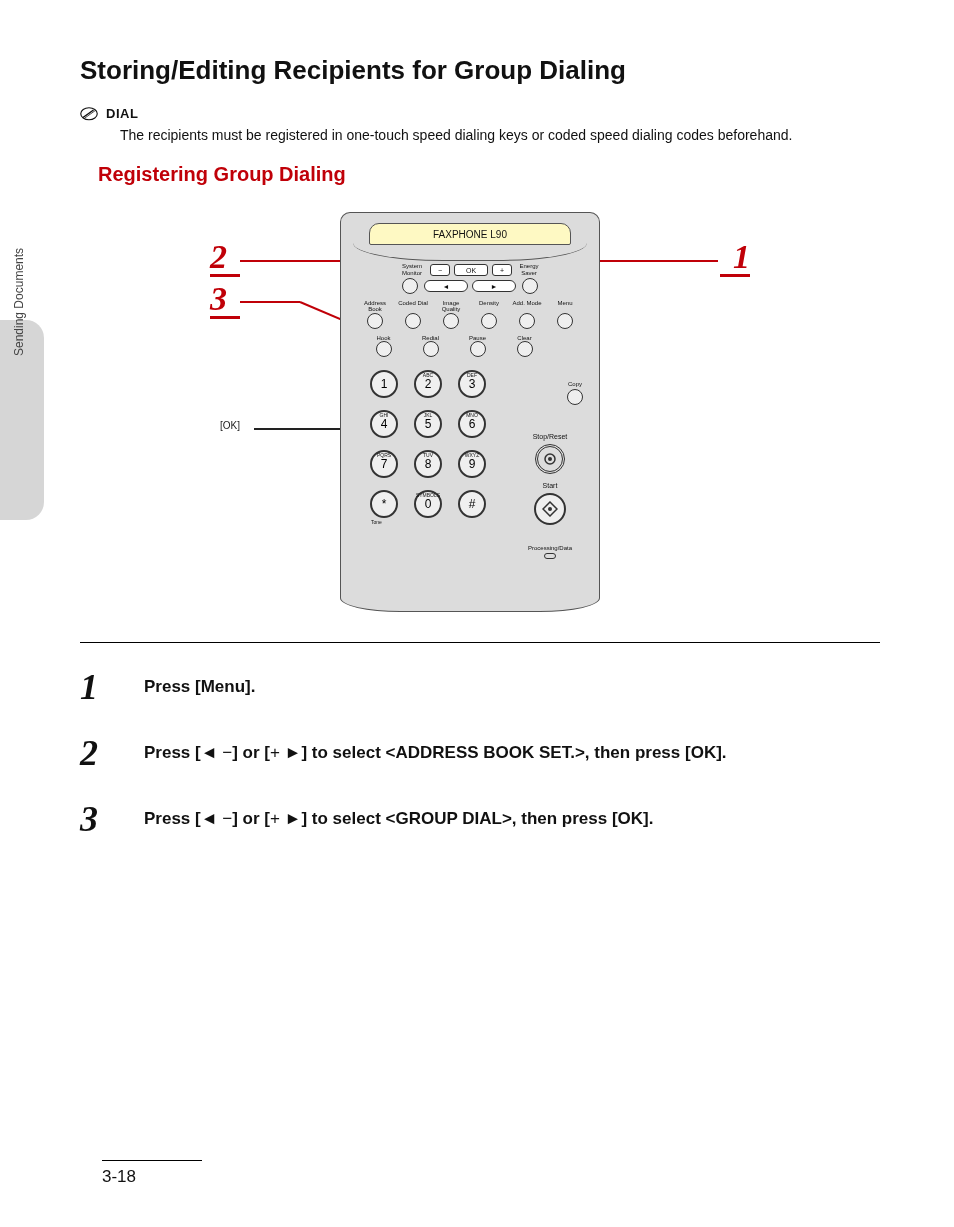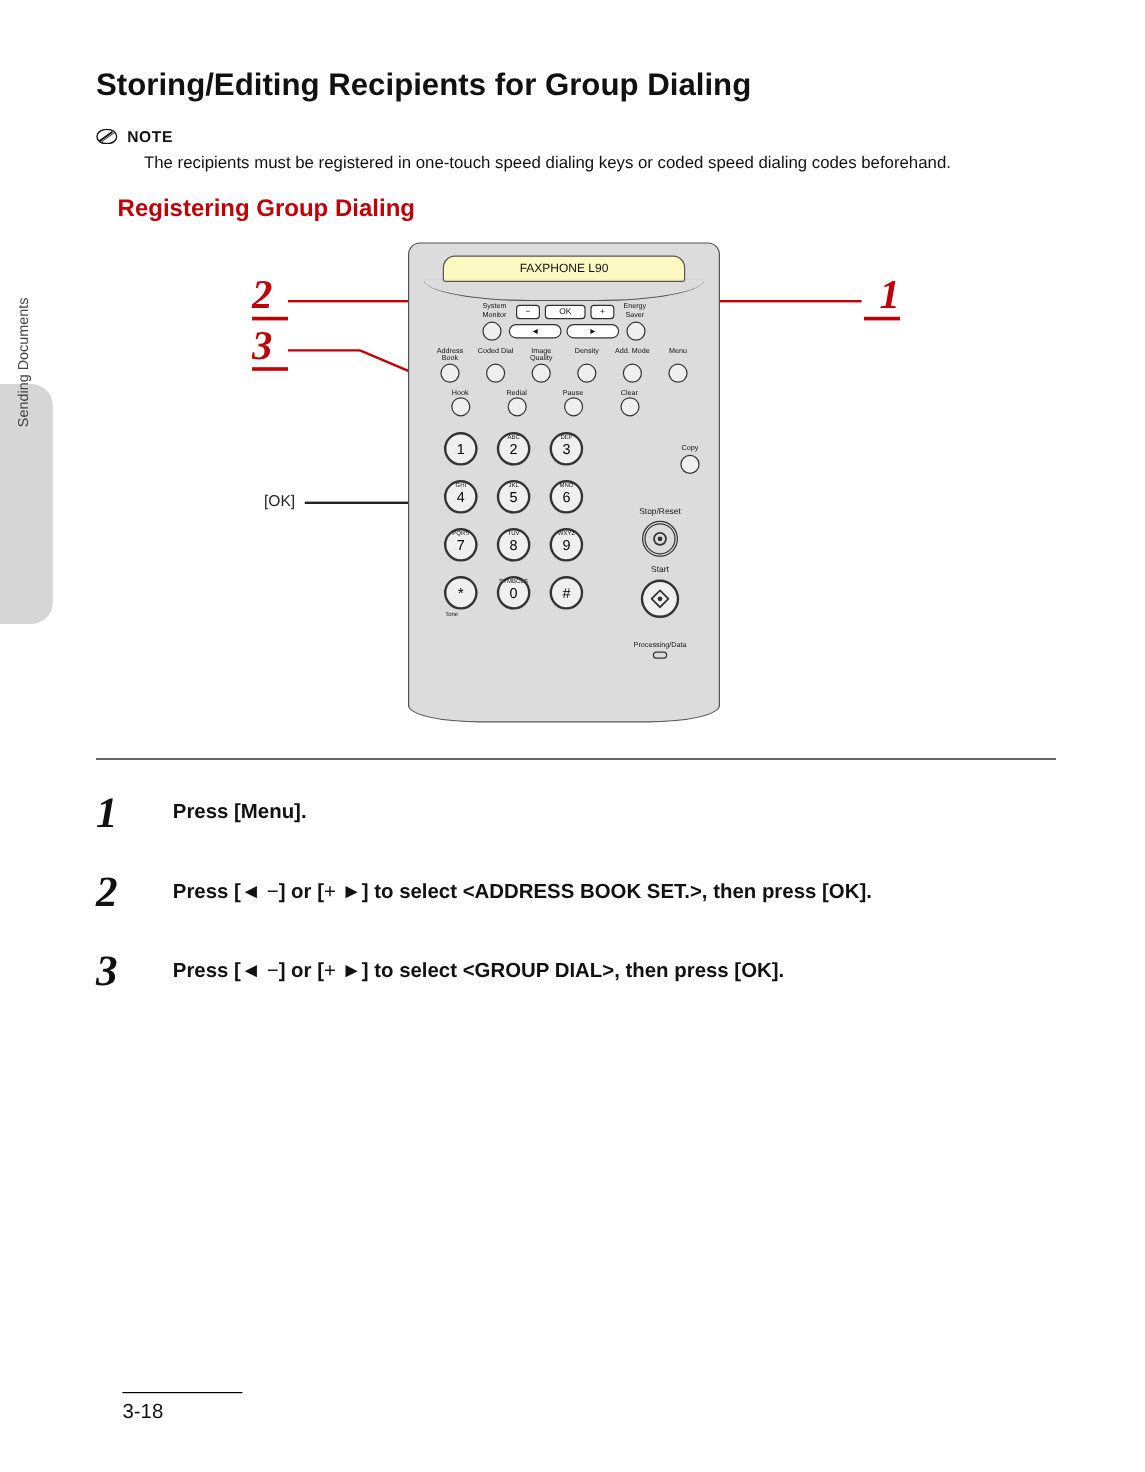--- a/index.html
+++ b/index.html
@@ -60,21 +60,21 @@
   .note-text {
     font-size: 14px;
     margin-bottom: 20px;
     margin-left: 40px;
   }
   h2.subsection {
     font-size: 20px;
     font-weight: 700;
     color: #c00008;
     margin-left: 18px;
-    margin-bottom: 6px;
+    margin-bottom: 16px;
   }
   .diagram-wrap {
     position: relative;
     width: 540px;
     height: 420px;
     margin: 0 auto 20px auto;
   }
   .callout-num {
     position: absolute;
     font-family: Georgia, "Times New Roman", serif;
@@ -88,21 +88,21 @@
     background: #c00008;
     height: 2px;
   }
   .callout-underline {
     position: absolute;
     background: #c00008;
     height: 2.5px;
   }
   .ok-label {
     position: absolute;
-    font-size: 13px;
+    font-size: 10px;
     color: #222;
   }
   .panel {
     position: absolute;
     left: 130px;
     top: 10px;
     width: 260px;
     height: 400px;
     background: #dcdcdc;
     border: 1.5px solid #555;
@@ -207,21 +207,21 @@
   <h1 class="section-title">Storing/Editing Recipients for Group Dialing</h1>
 
   <div class="note-row">
     <span class="note-icon">
       <svg viewBox="0 0 24 18">
           <ellipse cx="12" cy="9" rx="11" ry="8" fill="none" stroke="#111" stroke-width="1.5"></ellipse>
           <line x1="4" y1="14" x2="18" y2="4" stroke="#111" stroke-width="2"></line>
           <line x1="6" y1="15" x2="20" y2="5" stroke="#111" stroke-width="1"></line>
         </svg>
     </span>
-    <span class="note-label">NOTE</span>
+    <span class="note-label">DIAL</span>
   </div>
   <p class="note-text">The recipients must be registered in one-touch speed dialing keys or coded speed dialing codes beforehand.</p>
 
   <h2 class="subsection">Registering Group Dialing</h2>
 
   <div class="diagram-wrap">
 
     <span class="callout-num" style="left:0; top:36px;">2</span>
     <div class="callout-underline" style="left:0; top:72px; width:30px;"></div>
     <div class="callout-line" style="left:30px; top:58px; width:110px;"></div>

